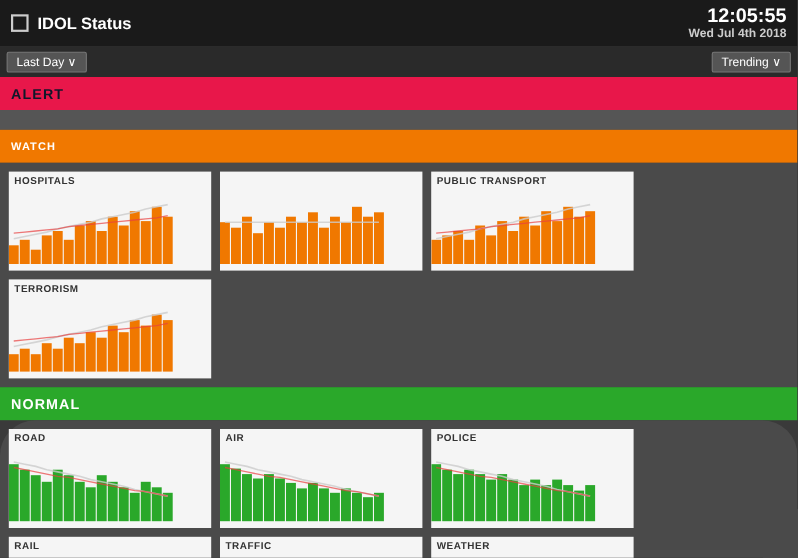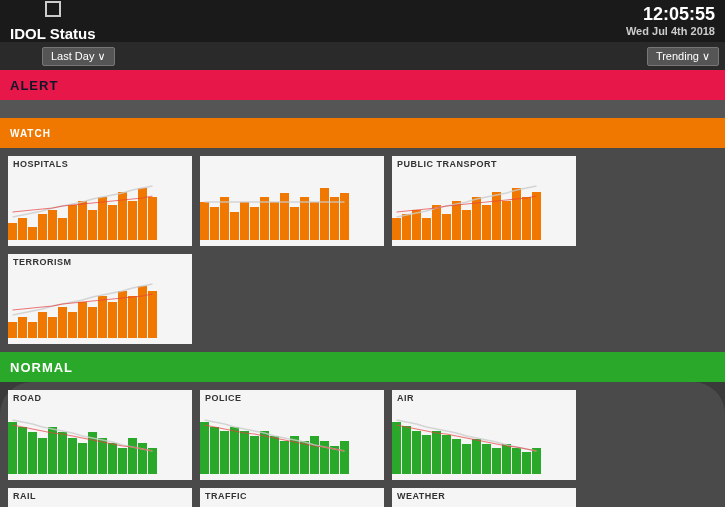--- a/index.html
+++ b/index.html
@@ -16,21 +16,20 @@
       height: 42px;
       display: flex;
       align-items: center;
       padding: 0 10px;
       justify-content: space-between;
     }
     #header-left {
       display: flex;
       align-items: center;
       gap: 8px;
-      flex-direction: column;
     }
     #app-icon {
       width: 16px;
       height: 16px;
       border: 2px solid #ccc;
       background: transparent;
     }
     #app-title {
       font-size: 15px;
       font-weight: bold;
@@ -59,21 +58,20 @@
       justify-content: space-between;
     }
     .dropdown-btn {
       background: #555;
       border: 1px solid #777;
       color: #fff;
       font-size: 11px;
       padding: 2px 8px;
       cursor: pointer;
       border-radius: 2px;
-      margin-left: 36px;
     }
     #alert-section {
       background: #e8174a;
       height: 30px;
       display: flex;
       align-items: center;
       padding: 0 10px;
     }
     #alert-label {
       font-size: 13px;
@@ -296,20 +294,44 @@
           <rect x="110" y="36" width="9" height="26" fill="#2aa82a"></rect>
           <rect x="120" y="26" width="9" height="36" fill="#2aa82a"></rect>
           <rect x="130" y="31" width="9" height="31" fill="#2aa82a"></rect>
           <rect x="140" y="36" width="9" height="26" fill="#2aa82a"></rect>
           <polyline points="4.5,8 14.5,10 24.5,12 34.5,15 44.5,17 54.5,19 64.5,21 74.5,24 84.5,26 94.5,28 104.5,30 114.5,33 124.5,35 134.5,37 144.5,39" fill="none" stroke="#cccccc" stroke-width="1.5" opacity="0.8"></polyline>
           <polyline points="4.5,13 14.5,15 24.5,17 34.5,19 44.5,21 54.5,22 64.5,24 74.5,26 84.5,28 94.5,30 104.5,32 114.5,34 124.5,35 134.5,37 144.5,39" fill="none" stroke="#e84040" stroke-width="1.2" opacity="0.7"></polyline>
         </svg>
       </div>
     </div>
     <div class="card card-green">
+      <div class="card-title">AIR</div>
+      <div class="chart-area">
+        <svg width="155" height="62" xmlns="http://www.w3.org/2000/svg">
+          <rect x="0" y="10" width="9" height="52" fill="#2aa82a"></rect>
+          <rect x="10" y="14" width="9" height="48" fill="#2aa82a"></rect>
+          <rect x="20" y="19" width="9" height="43" fill="#2aa82a"></rect>
+          <rect x="30" y="23" width="9" height="39" fill="#2aa82a"></rect>
+          <rect x="40" y="19" width="9" height="43" fill="#2aa82a"></rect>
+          <rect x="50" y="23" width="9" height="39" fill="#2aa82a"></rect>
+          <rect x="60" y="27" width="9" height="35" fill="#2aa82a"></rect>
+          <rect x="70" y="32" width="9" height="30" fill="#2aa82a"></rect>
+          <rect x="80" y="27" width="9" height="35" fill="#2aa82a"></rect>
+          <rect x="90" y="32" width="9" height="30" fill="#2aa82a"></rect>
+          <rect x="100" y="36" width="9" height="26" fill="#2aa82a"></rect>
+          <rect x="110" y="32" width="9" height="30" fill="#2aa82a"></rect>
+          <rect x="120" y="36" width="9" height="26" fill="#2aa82a"></rect>
+          <rect x="130" y="40" width="9" height="22" fill="#2aa82a"></rect>
+          <rect x="140" y="36" width="9" height="26" fill="#2aa82a"></rect>
+          <polyline points="4.5,8 14.5,10 24.5,12 34.5,15 44.5,17 54.5,19 64.5,21 74.5,24 84.5,26 94.5,28 104.5,30 114.5,33 124.5,35 134.5,37 144.5,39" fill="none" stroke="#cccccc" stroke-width="1.5" opacity="0.8"></polyline>
+          <polyline points="4.5,13 14.5,15 24.5,17 34.5,19 44.5,21 54.5,22 64.5,24 74.5,26 84.5,28 94.5,30 104.5,32 114.5,34 124.5,35 134.5,37 144.5,39" fill="none" stroke="#e84040" stroke-width="1.2" opacity="0.7"></polyline>
+        </svg>
+      </div>
+    </div>
+    <div class="card card-green">
       <div class="card-title">POLICE</div>
       <div class="chart-area">
         <svg width="155" height="62" xmlns="http://www.w3.org/2000/svg">
           <rect x="0" y="10" width="9" height="52" fill="#2aa82a"></rect>
           <rect x="10" y="15" width="9" height="47" fill="#2aa82a"></rect>
           <rect x="20" y="19" width="9" height="43" fill="#2aa82a"></rect>
           <rect x="30" y="15" width="9" height="47" fill="#2aa82a"></rect>
           <rect x="40" y="19" width="9" height="43" fill="#2aa82a"></rect>
           <rect x="50" y="24" width="9" height="38" fill="#2aa82a"></rect>
           <rect x="60" y="19" width="9" height="43" fill="#2aa82a"></rect>
@@ -320,44 +342,20 @@
           <rect x="110" y="24" width="9" height="38" fill="#2aa82a"></rect>
           <rect x="120" y="29" width="9" height="33" fill="#2aa82a"></rect>
           <rect x="130" y="34" width="9" height="28" fill="#2aa82a"></rect>
           <rect x="140" y="29" width="9" height="33" fill="#2aa82a"></rect>
           <polyline points="4.5,8 14.5,10 24.5,12 34.5,15 44.5,17 54.5,19 64.5,21 74.5,24 84.5,26 94.5,28 104.5,30 114.5,33 124.5,35 134.5,37 144.5,39" fill="none" stroke="#cccccc" stroke-width="1.5" opacity="0.8"></polyline>
           <polyline points="4.5,13 14.5,15 24.5,17 34.5,19 44.5,21 54.5,22 64.5,24 74.5,26 84.5,28 94.5,30 104.5,32 114.5,34 124.5,35 134.5,37 144.5,39" fill="none" stroke="#e84040" stroke-width="1.2" opacity="0.7"></polyline>
         </svg>
       </div>
     </div>
     <div class="card card-green">
-      <div class="card-title">AIR</div>
-      <div class="chart-area">
-        <svg width="155" height="62" xmlns="http://www.w3.org/2000/svg">
-          <rect x="0" y="10" width="9" height="52" fill="#2aa82a"></rect>
-          <rect x="10" y="14" width="9" height="48" fill="#2aa82a"></rect>
-          <rect x="20" y="19" width="9" height="43" fill="#2aa82a"></rect>
-          <rect x="30" y="23" width="9" height="39" fill="#2aa82a"></rect>
-          <rect x="40" y="19" width="9" height="43" fill="#2aa82a"></rect>
-          <rect x="50" y="23" width="9" height="39" fill="#2aa82a"></rect>
-          <rect x="60" y="27" width="9" height="35" fill="#2aa82a"></rect>
-          <rect x="70" y="32" width="9" height="30" fill="#2aa82a"></rect>
-          <rect x="80" y="27" width="9" height="35" fill="#2aa82a"></rect>
-          <rect x="90" y="32" width="9" height="30" fill="#2aa82a"></rect>
-          <rect x="100" y="36" width="9" height="26" fill="#2aa82a"></rect>
-          <rect x="110" y="32" width="9" height="30" fill="#2aa82a"></rect>
-          <rect x="120" y="36" width="9" height="26" fill="#2aa82a"></rect>
-          <rect x="130" y="40" width="9" height="22" fill="#2aa82a"></rect>
-          <rect x="140" y="36" width="9" height="26" fill="#2aa82a"></rect>
-          <polyline points="4.5,8 14.5,10 24.5,12 34.5,15 44.5,17 54.5,19 64.5,21 74.5,24 84.5,26 94.5,28 104.5,30 114.5,33 124.5,35 134.5,37 144.5,39" fill="none" stroke="#cccccc" stroke-width="1.5" opacity="0.8"></polyline>
-          <polyline points="4.5,13 14.5,15 24.5,17 34.5,19 44.5,21 54.5,22 64.5,24 74.5,26 84.5,28 94.5,30 104.5,32 114.5,34 124.5,35 134.5,37 144.5,39" fill="none" stroke="#e84040" stroke-width="1.2" opacity="0.7"></polyline>
-        </svg>
-      </div>
-    </div>
-    <div class="card card-green">
       <div class="card-title">RAIL</div>
       <div class="chart-area">
         <svg width="155" height="62" xmlns="http://www.w3.org/2000/svg">
           <rect x="0" y="10" width="9" height="52" fill="#2aa82a"></rect>
           <rect x="10" y="14" width="9" height="48" fill="#2aa82a"></rect>
           <rect x="20" y="18" width="9" height="44" fill="#2aa82a"></rect>
           <rect x="30" y="22" width="9" height="40" fill="#2aa82a"></rect>
           <rect x="40" y="18" width="9" height="44" fill="#2aa82a"></rect>
           <rect x="50" y="22" width="9" height="40" fill="#2aa82a"></rect>
           <rect x="60" y="26" width="9" height="36" fill="#2aa82a"></rect>

